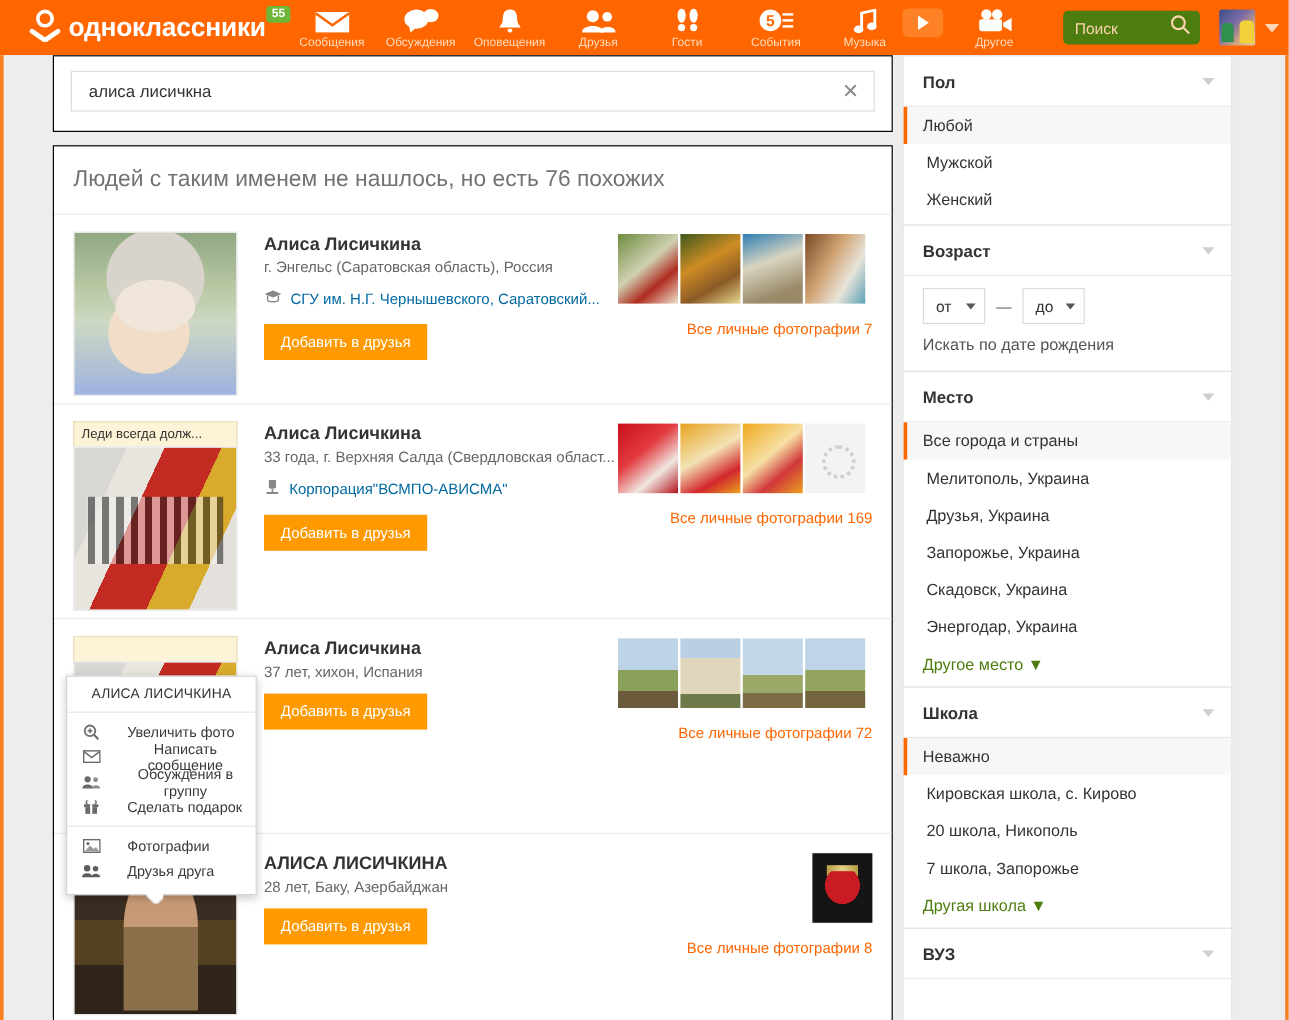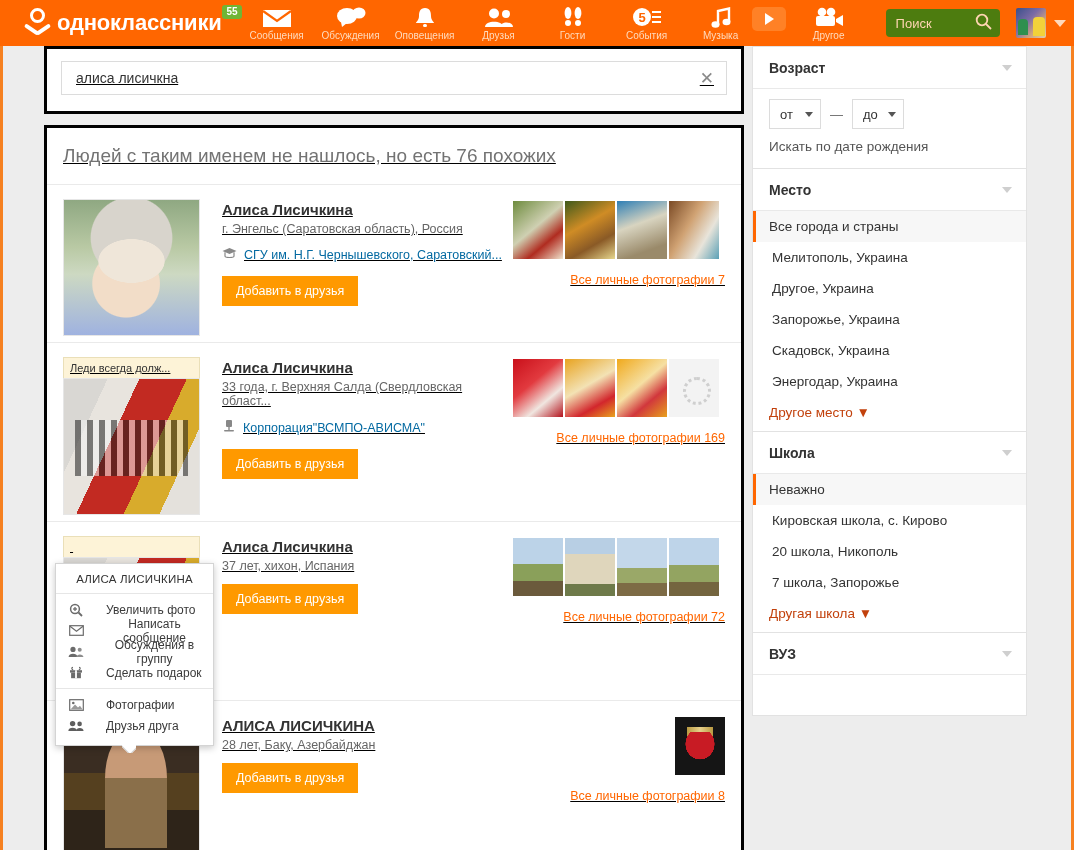--- a/index.html
+++ b/index.html
@@ -87,21 +87,21 @@
 
   
   .page{
     position:absolute; left:0; top:46px; width:1074px; height:804px;
     border-left:3px solid #f68121; border-right:3px solid #f68121;
     background:#ededed;
   }
 
   
   .main{ position:absolute; left:41px; top:0; width:700px; }
-  .panel{ background:#fff; border:3px solid #000000;text-decoration:underline; }
+  .panel{ background:#fff; border:1px solid #000000; }
 
   .searchpanel{ padding:12px 14px 16px 14px; }
   .bigsearch{
     height:34px; border:1px solid #dcdcdc; display:flex; align-items:center;
     padding:0 10px 0 12px; background:#fff;
   }
   .bigsearch input{
     flex:1; border:0; outline:0; font-size:14px; color:#333;
     font-family:"Liberation Sans", sans-serif;
   }
@@ -211,21 +211,21 @@
     padding:13px 14px 12px 16px; font-size:14px; font-weight:bold; color:#333;
     border-bottom:1px solid #e9e9e9; cursor:pointer;
   }
   .sb-caret{ width:0;height:0;border-left:5px solid transparent;border-right:5px solid transparent;
     border-top:6px solid #cfcfcf; }
   .sb-opt{
     padding:8px 14px 8px 16px; font-size:13.5px; color:#333; cursor:pointer;
     border-left:3px solid transparent; position:relative;
   }
   .sb-opt.sel{ background:#f7f7f7; border-left-color:#f60; padding-left:13px; }
-  .sb-more{ padding:8px 14px 11px 16px; font-size:13.5px; color:#c2410c; cursor:pointer; }
+  .sb-more{ padding:8px 14px 11px 16px; font-size:13.5px; color:#4d7c0f; cursor:pointer; }
   .sb-link{ padding:6px 14px 14px 16px; font-size:13.5px; color:#555; cursor:pointer; }
 
   .age-row{ display:flex; align-items:center; gap:9px; padding:10px 16px 4px 16px; }
   .sel-box{
     border:1px solid #dcdcdc; background:#fff; height:30px; min-width:52px;
     display:flex; align-items:center; justify-content:space-between; gap:8px;
     padding:0 7px 0 10px; font-size:13px; color:#333; cursor:pointer;
   }
   .sel-caret{ width:0;height:0;border-left:4px solid transparent;border-right:4px solid transparent;
     border-top:5px solid #555; }
@@ -468,20 +468,29 @@
           </div>
           <div class="all-photos">Все личные фотографии 8</div>
         </div>
       </div>
 
     </div>
   </div>
 
   <div class="sidebar">
 
+    <div class="sb-block">
+      <div class="sb-head">
+        <span>Пол</span>
+        <span class="sb-caret"></span>
+      </div>
+      <div class="sb-opt sel">Любой</div>
+      <div class="sb-opt">Мужской</div>
+      <div class="sb-opt" style="padding-bottom:13px">Женский</div>
+    </div>
 
     <div class="sb-block">
       <div class="sb-head">
         <span>Возраст</span>
         <span class="sb-caret"></span>
       </div>
       <div class="age-row">
         <div class="sel-box">
           <span>от</span>
           <span class="sel-caret"></span>
@@ -495,21 +504,21 @@
       <div class="sb-link">Искать по дате рождения</div>
     </div>
 
     <div class="sb-block">
       <div class="sb-head">
         <span>Место</span>
         <span class="sb-caret"></span>
       </div>
       <div class="sb-opt sel">Все города и страны</div>
       <div class="sb-opt">Мелитополь, Украина</div>
-      <div class="sb-opt">Другое, Украина</div>
+      <div class="sb-opt">Друзья, Украина</div>
       <div class="sb-opt">Запорожье, Украина</div>
       <div class="sb-opt">Скадовск, Украина</div>
       <div class="sb-opt">Энергодар, Украина</div>
       <div class="sb-more">Другое место ▼</div>
     </div>
 
     <div class="sb-block">
       <div class="sb-head">
         <span>Школа</span>
         <span class="sb-caret"></span>

